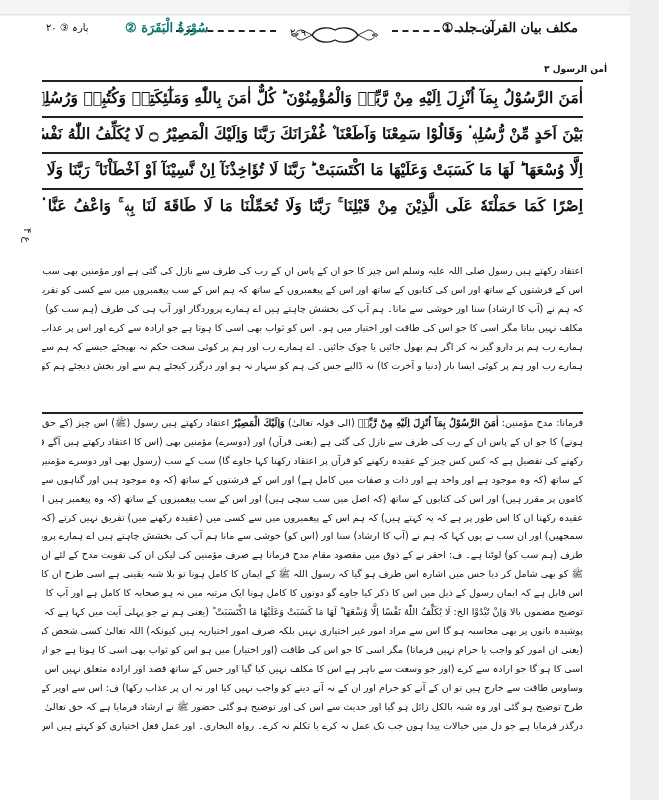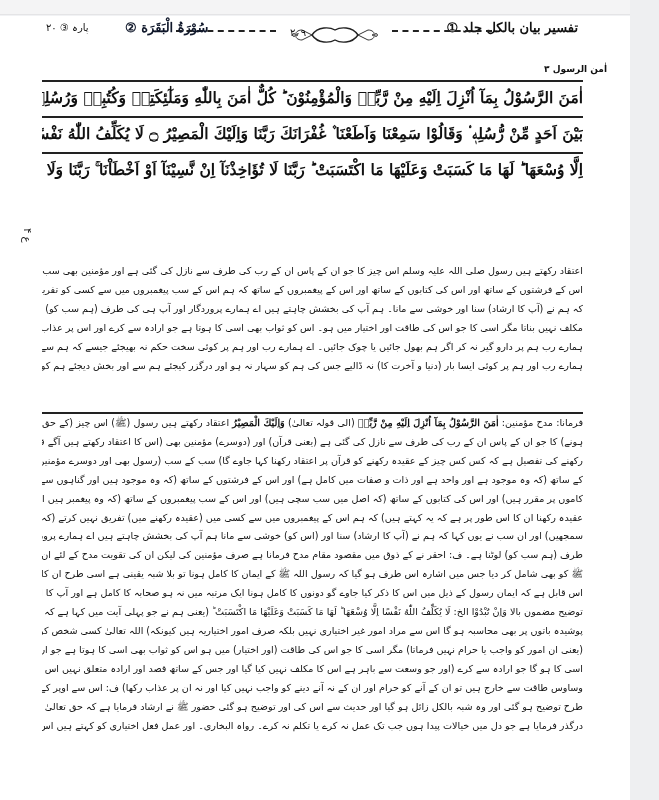--- a/index.html
+++ b/index.html
@@ -24,21 +24,21 @@
     .header {
       position: absolute; left: 0; top: 16px; width: 630px; height: 24px;
       direction: rtl;
     }
     .hdr-book {
       position: absolute; right: 52px; top: 4px;
       font-family: "DejaVu Serif", serif; font-size: 13px; font-weight: bold; color: #111;
     }
     .hdr-surah {
       position: absolute; left: 125px; top: 4px;
-      font-family: "DejaVu Serif", serif; font-size: 13px; font-weight: bold; color: #0f172a;
+      font-family: "DejaVu Serif", serif; font-size: 13px; font-weight: bold; color: #0f766e;
     }
     .hdr-para {
       position: absolute; left: 46px; top: 6px;
       font-size: 10px; color: #111; direction: rtl;
     }
     .hdr-dash {
       position: absolute; top: 14px; height: 0;
       border-top: 2px dashed #222;
     }
     .hdr-dash.left { left: 176px; width: 100px; }
@@ -89,21 +89,21 @@
   </style>
 </head>
 <body>
 
 <div class="topbar"></div>
 <div class="rightgutter"></div>
 
 <div class="page"></div>
 
 <div class="header">
-  <span class="hdr-book">تفسیر بیان بالکل جلد ①</span>
+  <span class="hdr-book">مکلف بیان القرآن جلد ①</span>
   <div class="hdr-dash right"></div>
   <div class="pagenum-frame">
     <svg width="90" height="22" viewBox="0 0 90 22">
       <path d="M22 11 C28 2, 40 3, 45 6 C50 3, 62 2, 68 11 C62 20, 50 19, 45 16 C40 19, 28 20, 22 11 Z" fill="none" stroke="#222" stroke-width="1.4"></path>
       <path d="M22 11 L12 6 M22 11 L12 16 M12 6 C6 6,4 11,8 11 M12 16 C6 16,4 11,8 11" fill="none" stroke="#333" stroke-width="1"></path>
       <path d="M68 11 L78 6 M68 11 L78 16 M78 6 C84 6,86 11,82 11 M78 16 C84 16,86 11,82 11" fill="none" stroke="#333" stroke-width="1"></path>
       <circle cx="4" cy="11" r="1.4" fill="none" stroke="#333"></circle>
       <circle cx="86" cy="11" r="1.4" fill="none" stroke="#333"></circle>
     </svg>
     <span class="pagenum">۲۰۹</span>
@@ -112,20 +112,21 @@
   <span class="hdr-surah">سُوْرَةُ الْبَقَرَة ②</span>
   <span class="hdr-para">پارہ ③ ۲۰</span>
 </div>
 
 <div class="section-label">اٰمن الرسول ۳</div>
 
 <div class="ayah-block">
   <div class="ayah-line">اٰمَنَ الرَّسُوْلُ بِمَآ اُنْزِلَ اِلَيْهِ مِنْ رَّبِّهٖ وَالْمُؤْمِنُوْنَ ؕ كُلٌّ اٰمَنَ بِاللّٰهِ وَمَلٰٓئِكَتِهٖ وَكُتُبِهٖ وَرُسُلِهٖ ۟ لَا نُفَرِّقُ</div>
   <div class="ayah-line">بَيْنَ اَحَدٍ مِّنْ رُّسُلِهٖ ۟ وَقَالُوْا سَمِعْنَا وَاَطَعْنَا ۫ غُفْرَانَكَ رَبَّنَا وَاِلَيْكَ الْمَصِيْرُ ۝ لَا يُكَلِّفُ اللّٰهُ نَفْسًا</div>
   <div class="ayah-line">اِلَّا وُسْعَهَا ؕ لَهَا مَا كَسَبَتْ وَعَلَيْهَا مَا اكْتَسَبَتْ ؕ رَبَّنَا لَا تُؤَاخِذْنَآ اِنْ نَّسِيْنَآ اَوْ اَخْطَاْنَا ۚ رَبَّنَا وَلَا تَحْمِلْ عَلَيْنَآ</div>
+  <div class="ayah-line">اِصْرًا كَمَا حَمَلْتَهٗ عَلَى الَّذِيْنَ مِنْ قَبْلِنَا ۚ رَبَّنَا وَلَا تُحَمِّلْنَا مَا لَا طَاقَةَ لَنَا بِهٖ ۚ وَاعْفُ عَنَّا ۟</div>
 </div>
 <div class="ruku-mark">ع ۴</div>
 
 <div class="prose tarjuma">
   <div class="pline">اعتقاد رکھتے ہیں رسول صلی اللہ علیہ وسلم اس چیز کا جو ان کے پاس ان کے رب کی طرف سے نازل کی گئی ہے اور مؤمنین بھی سب کے سب عقیدہ رکھتے ہیں اللہ کے ساتھ اور</div>
   <div class="pline">اس کے فرشتوں کے ساتھ اور اس کی کتابوں کے ساتھ اور اس کے پیغمبروں کے ساتھ کہ ہم اس کے سب پیغمبروں میں سے کسی کو تفریق نہیں کرتے اور ان سب نے یوں کہا</div>
   <div class="pline">کہ ہم نے (آپ کا ارشاد) سنا اور خوشی سے مانا۔ ہم آپ کی بخشش چاہتے ہیں اے ہمارے پروردگار اور آپ ہی کی طرف (ہم سب کو) لوٹنا ہے۔ اللہ تعالیٰ کسی شخص کو</div>
   <div class="pline">مکلف نہیں بناتا مگر اسی کا جو اس کی طاقت اور اختیار میں ہو۔ اس کو ثواب بھی اسی کا ہوتا ہے جو ارادہ سے کرے اور اس پر عذاب بھی اسی طرح کا ہوگا جو ارادہ سے کرے۔ اے</div>
   <div class="pline">ہمارے رب ہم پر دارو گیر نہ کر اگر ہم بھول جائیں یا چوک جائیں۔ اے ہمارے رب اور ہم پر کوئی سخت حکم نہ بھیجئے جیسے کہ ہم سے پہلے لوگوں پر آپ نے بھیجے تھے اور اے</div>
   <div class="pline">ہمارے رب اور ہم پر کوئی ایسا بار (دنیا و آخرت کا) نہ ڈالیے جس کی ہم کو سہار نہ ہو اور درگزر کیجئے ہم سے اور بخش دیجئے ہم کو اور رحم کیجئے ہم پر آپ ہمارے کارساز ہیں اور</div>

